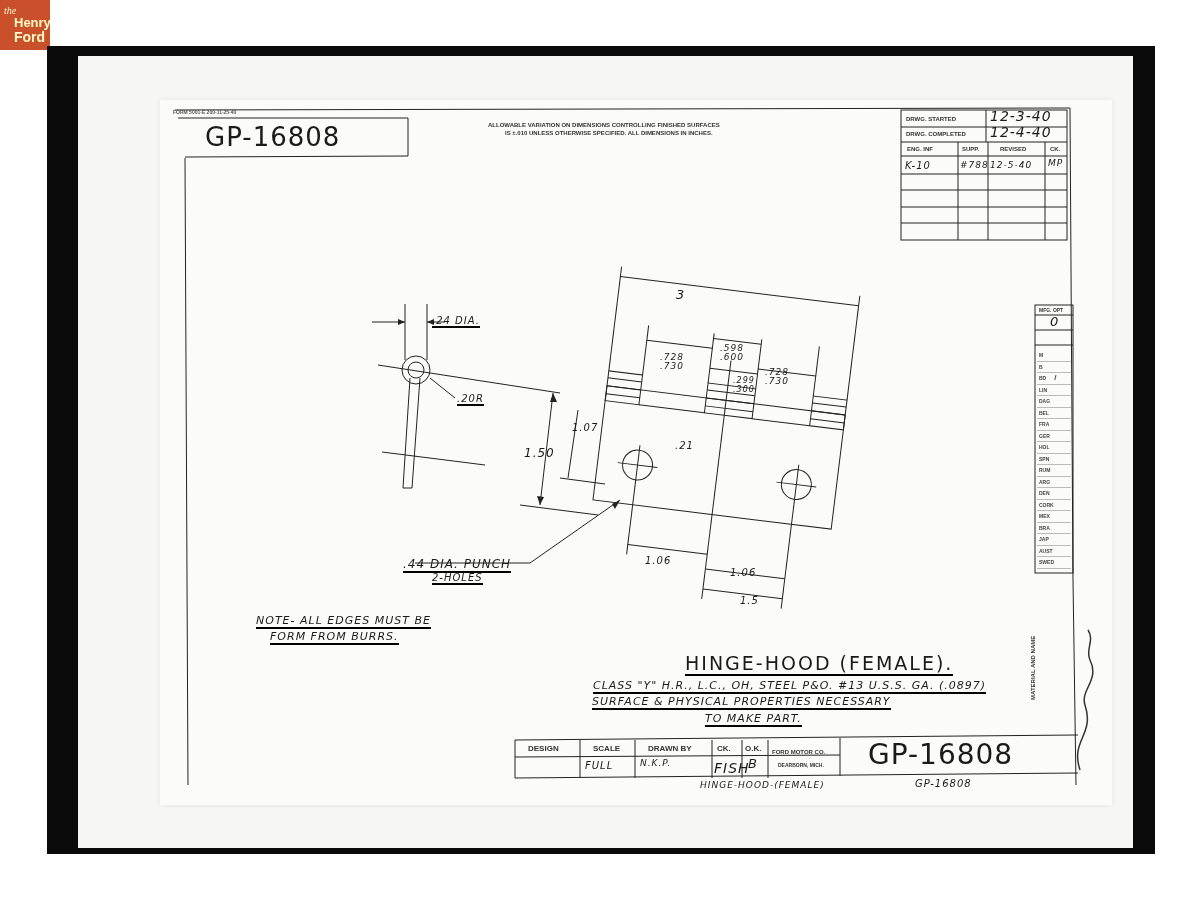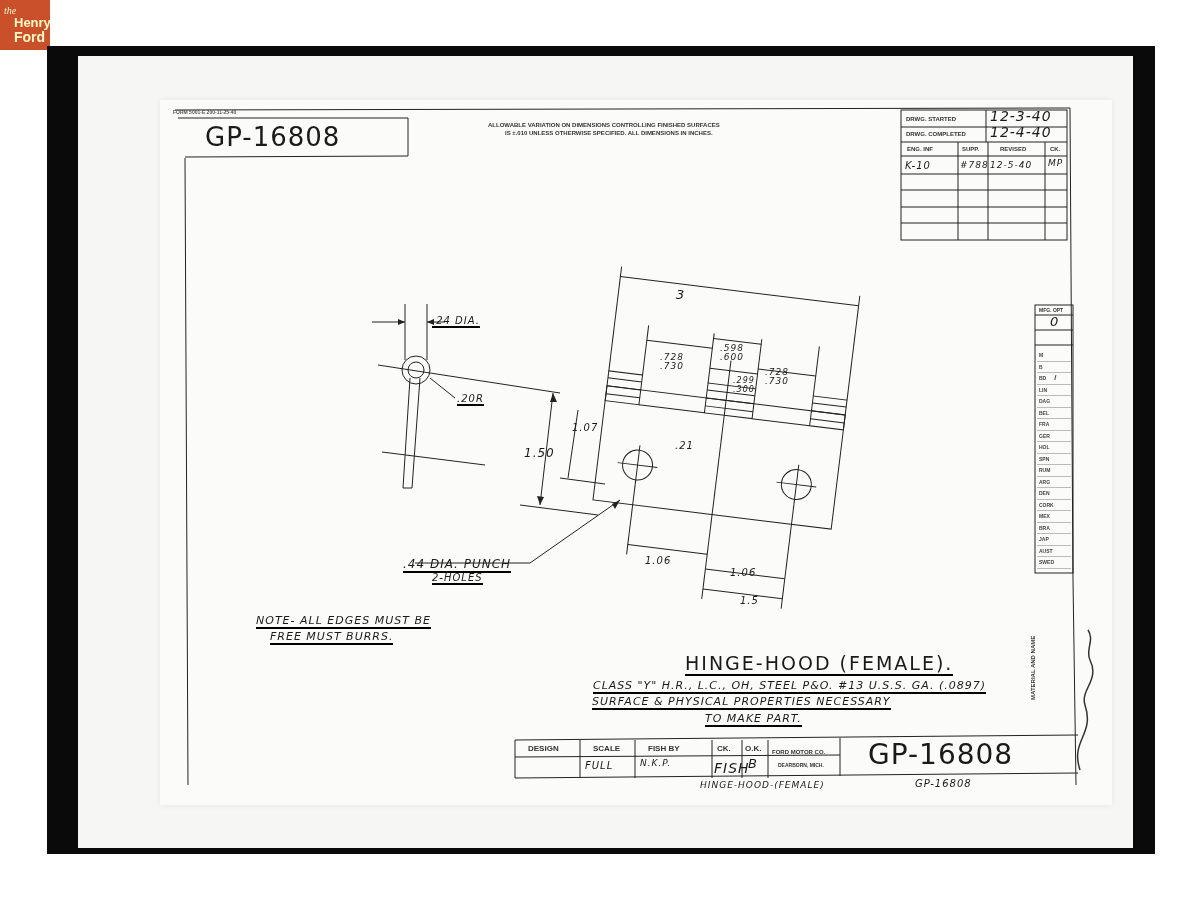--- a/index.html
+++ b/index.html
@@ -212,30 +212,30 @@
 <div class="txt hw" style="left:524px; top:446px; font-size:12px;">1.50</div>
 <div class="txt hw" style="left:675px; top:440px; font-size:10px;">.21</div>
 <div class="txt hw" style="left:645px; top:555px; font-size:10px;">1.06</div>
 <div class="txt hw" style="left:730px; top:567px; font-size:10px;">1.06</div>
 <div class="txt hw" style="left:740px; top:595px; font-size:10px;">1.5</div>
 
 <div class="txt hw ul" style="left:403px; top:557px; font-size:12px;">.44 DIA. PUNCH</div>
 <div class="txt hw ul" style="left:432px; top:572px; font-size:10px;">2-HOLES</div>
 
 <div class="txt hw ul" style="left:220px; top:614px; font-size:11px;margin-left:36px;">NOTE- ALL EDGES MUST BE</div>
-<div class="txt hw ul" style="left:270px; top:630px; font-size:11px;">FREE MUST BURRS.</div>
+<div class="txt hw ul" style="left:270px; top:630px; font-size:11px;">FORM FROM BURRS.</div>
 
 <div class="txt hw ul" style="left:685px; top:652px; font-size:19px; font-style:normal; letter-spacing:2px;">HINGE-HOOD (FEMALE).</div>
 <div class="txt hw ul" style="left:593px; top:679px; font-size:11px;">CLASS "Y" H.R., L.C., OH, STEEL P&amp;O. #13 U.S.S. GA. (.0897)</div>
 <div class="txt hw ul" style="left:592px; top:695px; font-size:11px;">SURFACE &amp; PHYSICAL PROPERTIES NECESSARY</div>
 <div class="txt hw ul" style="left:705px; top:712px; font-size:11px;">TO MAKE PART.</div>
 
 <div class="txt pr" style="left:528px; top:744px; font-size:8px;">DESIGN</div>
 <div class="txt pr" style="left:593px; top:744px; font-size:8px;">SCALE</div>
-<div class="txt pr" style="left:648px; top:744px; font-size:8px;">FISH BY</div>
+<div class="txt pr" style="left:648px; top:744px; font-size:8px;">DRAWN BY</div>
 <div class="txt pr" style="left:717px; top:744px; font-size:8px;">CK.</div>
 <div class="txt pr" style="left:745px; top:744px; font-size:8px;">O.K.</div>
 <div class="txt hw" style="left:585px; top:760px; font-size:10px;">FULL</div>
 <div class="txt hw" style="left:640px; top:758px; font-size:9px;">N.K.P.</div>
 <div class="txt hw" style="left:698px; top:760px; font-size:14px;margin-left:16px;">FISH</div>
 <div class="txt hw" style="left:748px; top:756px; font-size:13px;">B</div>
 <div class="txt pr" style="left:772px; top:749px; font-size:6px;">FORD MOTOR CO.</div>
 <div class="txt pr" style="left:778px; top:762px; font-size:5px;">DEARBORN, MICH.</div>
 <div class="txt hw" style="left:868px; top:738px; font-size:28px; font-style:normal;">GP-16808</div>
 <div class="txt pr" style="left:1030px; top:700px; font-size:6px; transform:rotate(-90deg); transform-origin:left top;">MATERIAL AND NAME</div>

